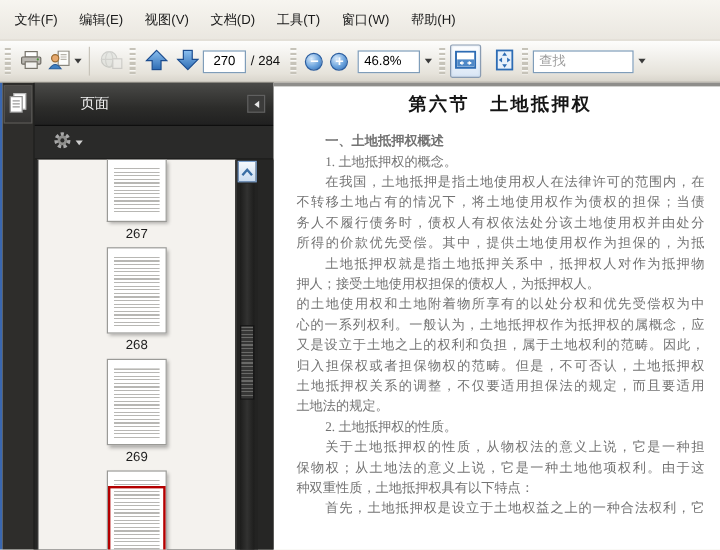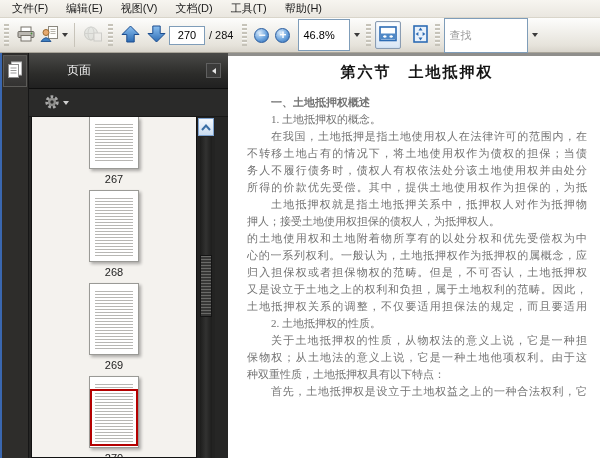--- a/index.html
+++ b/index.html
@@ -1,44 +1,44 @@
 <!DOCTYPE html>
 <html><head>
 <meta charset="utf-8">
 <style>
   * { margin:0; padding:0; box-sizing:border-box; }
   html,body { width:600px; height:458px; overflow:hidden; }
   body { font-family:"Liberation Sans","DejaVu Sans",sans-serif; background:#ece9e2; font-size:11px; }
 
   
-  .menubar { height:18px; display:flex; align-items:center; background:linear-gradient(#f7f5f0,#eae7e0);
+  .menubar { height:34px; display:flex; align-items:center; background:linear-gradient(#f7f5f0,#eae7e0);
              border-bottom:1px solid #d9d5ca; padding-left:3px; }
   .menu-item { padding:2px 9px 3px; color:#1a1a1a; cursor:default; }
 
   
   .toolbar { height:35px; background:linear-gradient(#fdfdfc,#e6e3db 80%,#d9d5cc);
              border-bottom:1px solid #a9a59a; display:flex; align-items:center; padding:0 2px; }
   .grip { width:5px; height:22px; margin:0 4px 0 2px;
           background:repeating-linear-gradient(to bottom,#c6c3b9 0 2px,rgba(255,255,255,.7) 2px 3px,transparent 3px 4px); }
   .sep  { width:1px; height:24px; background:#c8c4ba; margin:0 5px; }
   .tbtn { height:28px; min-width:26px; display:flex; align-items:center; justify-content:center; gap:2px;
           background:transparent; border:1px solid transparent; cursor:pointer; }
   .caret { width:0; height:0; border-left:3px solid transparent; border-right:3px solid transparent;
            border-top:4px solid #3b3b3b; display:inline-block; }
   .disabled { opacity:.45; filter:grayscale(60%); }
   .pgbox { width:36px; height:19px; border:1px solid #7f9db9; background:#fff; font-size:11px;
            text-align:center; font-family:"Liberation Sans",sans-serif; }
   .pgtotal { font-size:11px; color:#111; margin:0 7px 0 4px; white-space:nowrap; }
   .zbtn { width:15px; height:15px; border-radius:50%; border:1px solid #2a5c9e; color:#fff; font-weight:bold;
           font-size:12px; line-height:12px; text-align:center; margin:0 3px; cursor:pointer;
           background:radial-gradient(circle at 35% 30%,#dcecfb,#6ba3dd 55%,#2f6ab2); }
-  .zoombox { width:52px; height:32px; border:1px solid #7f9db9; background:#fff; font-size:11px;
+  .zoombox { width:52px; height:19px; border:1px solid #7f9db9; background:#fff; font-size:11px;
              padding:2px 4px; margin-left:5px; font-family:"Liberation Sans",sans-serif; }
   .fit-active { border:1px solid #8a9cb2; border-radius:2px; background:linear-gradient(#ffffff,#d9e6f5); box-shadow:inset 0 0 2px #bcd0e8; }
-  .searchbox { width:84px; height:35px; border:1px solid #7f9db9; background:#fff; font-size:11px;
+  .searchbox { width:84px; height:19px; border:1px solid #7f9db9; background:#fff; font-size:11px;
                padding:2px 4px; font-family:"Liberation Sans",sans-serif; color:#333; }
   .searchbox::placeholder { color:#9b9b9b; }
 
   
   .content { display:flex; height:405px; }
   .accent-edge { width:2px; background:#3a67b0; }
   .rail { width:27px; background:#2e2d2b; border-right:1px solid #161616; }
   .rail-btn { width:24px; height:32px; margin:2px auto 0; display:flex; align-items:center; justify-content:center;
               background:linear-gradient(#4c4b49,#333231); border:1px solid #5c5b58; cursor:pointer; }
 
@@ -86,20 +86,21 @@
 </style>
 </head>
 <body>
 
 <div class="menubar">
     <span class="menu-item">文件(F)</span>
     <span class="menu-item">编辑(E)</span>
     <span class="menu-item">视图(V)</span>
     <span class="menu-item">文档(D)</span>
     <span class="menu-item">工具(T)</span>
+    <span class="menu-item">窗口(W)</span>
     <span class="menu-item">帮助(H)</span>
   </div>
 
 <div class="toolbar">
   <div class="grip"></div>
 
   <div class="tbtn">
     <span>
       <svg width="18" height="16" viewBox="0 0 18 16">
         <rect x="4" y="1" width="10" height="4.5" fill="#ffffff" stroke="#77736a"></rect>
@@ -300,23 +301,24 @@
         <div class="line heading indent">一、土地抵押权概述</div>
         <div class="line body indent">1. 土地抵押权的概念。</div>
         <div class="line body indent j">在我国，土地抵押是指土地使用权人在法律许可的范围内，在</div>
         <div class="line body j">不转移土地占有的情况下，将土地使用权作为债权的担保；当债</div>
         <div class="line body j">务人不履行债务时，债权人有权依法处分该土地使用权并由处分</div>
         <div class="line body j">所得的价款优先受偿。其中，提供土地使用权作为担保的，为抵</div>
         <div class="line body indent j">土地抵押权就是指土地抵押关系中，抵押权人对作为抵押物</div>
         <div class="line body">押人；接受土地使用权担保的债权人，为抵押权人。</div>
         <div class="line body j">的土地使用权和土地附着物所享有的以处分权和优先受偿权为中</div>
         <div class="line body j">心的一系列权利。一般认为，土地抵押权作为抵押权的属概念，应</div>
+        <div class="line body j">又是设立于土地之上的权利和负担，属于土地权利的范畴。因此，</div>
         <div class="line body j">归入担保权或者担保物权的范畴。但是，不可否认，土地抵押权</div>
-        <div class="line body j">又是设立于土地之上的权利和负担，属于土地权利的范畴。因此，</div>
         <div class="line body j">土地抵押权关系的调整，不仅要适用担保法的规定，而且要适用</div>
+        <div class="line body">土地法的规定。</div>
         <div class="line body indent">2. 土地抵押权的性质。</div>
         <div class="line body indent j">关于土地抵押权的性质，从物权法的意义上说，它是一种担</div>
         <div class="line body j">保物权；从土地法的意义上说，它是一种土地他项权利。由于这</div>
         <div class="line body">种双重性质，土地抵押权具有以下特点：</div>
         <div class="line body indent j">首先，土地抵押权是设立于土地权益之上的一种合法权利，它</div>
       </div>
   </div>
 </div>
 
 </body></html>

